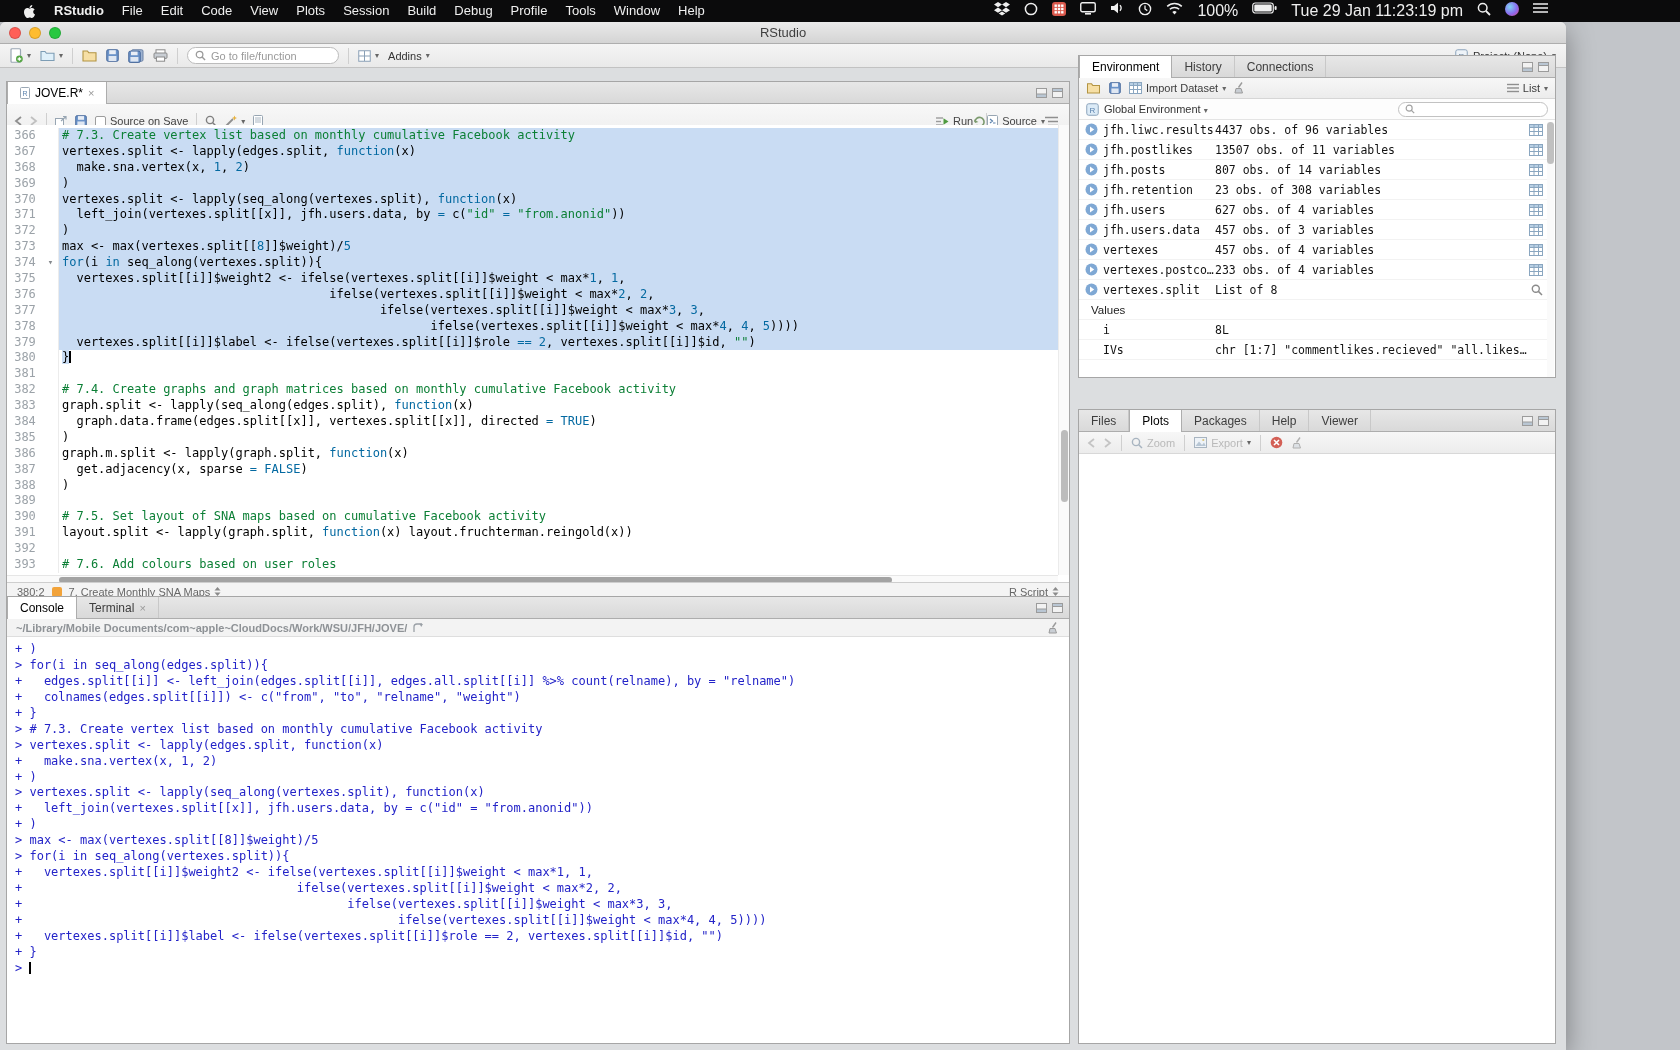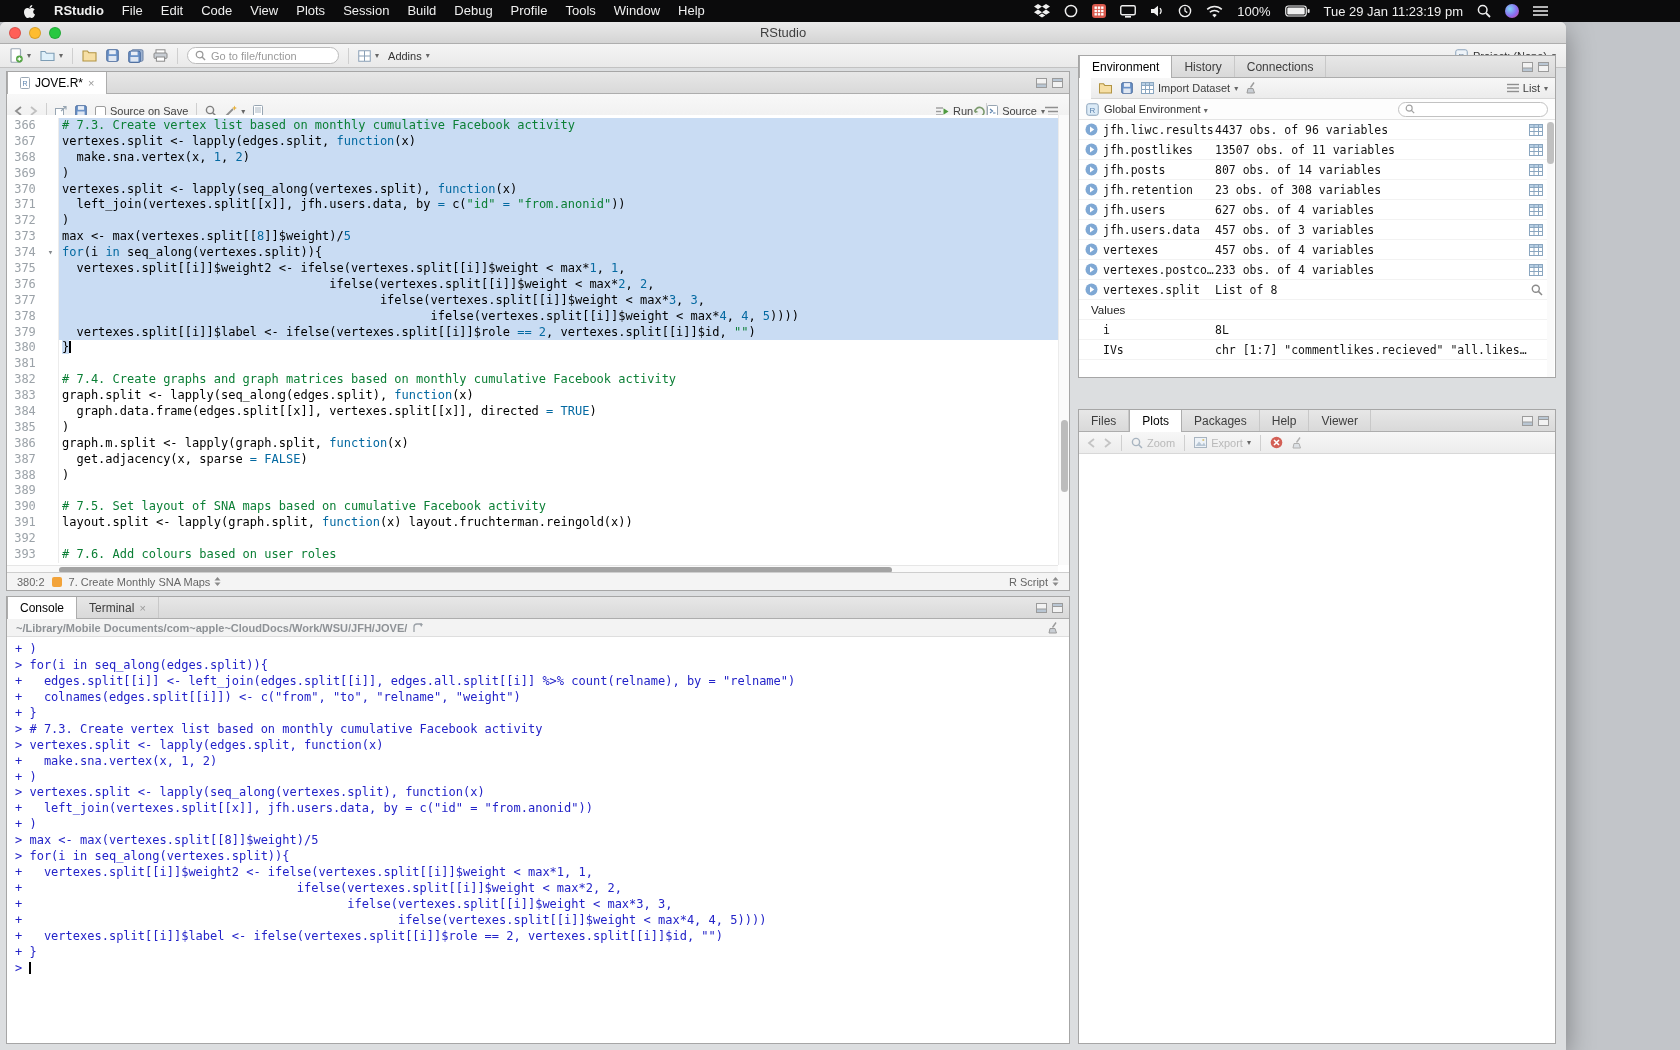--- a/index.html
+++ b/index.html
@@ -4,21 +4,21 @@
 <style>
   *{margin:0;padding:0;box-sizing:border-box;}
   html,body{width:1680px;height:1050px;overflow:hidden;}
   body{font-family:"Liberation Sans","DejaVu Sans",sans-serif;background:#c2c5c9;position:relative;}
 
   
   .menubar{position:absolute;top:0;left:0;width:1680px;height:22px;background:#0b0b0c;color:#efefef;
     display:flex;align-items:center;font-size:13px;padding-left:14px;z-index:50;}
   .mb-item{padding:0 9px;line-height:22px;}
   .mb-app{font-weight:bold;}
-  .mb-right{margin-left:auto;display:flex;align-items:center;gap:14px;margin-right:132px;font-size:13px;}
+  .mb-right{margin-left:auto;display:flex;align-items:flex-start;gap:14px;margin-right:132px;font-size:16px;}
   .mb-ic{display:flex;align-items:center;}
   .siri{width:14px;height:14px;border-radius:50%;background:radial-gradient(circle at 35% 35%,#7fd4f2,#8a6cf0 55%,#e0457b);}
 
   
   .window{position:absolute;top:22px;left:0;width:1566px;height:1028px;background:#dcdee0;
     border-radius:6px 6px 0 0;box-shadow:0 8px 28px rgba(0,0,0,.38);}
   .titlebar{height:22px;background:linear-gradient(#eaeaea,#d4d4d4);border-bottom:1px solid #aeaeae;
     border-radius:6px 6px 0 0;position:relative;}
   .lights{position:absolute;left:9px;top:5px;display:flex;gap:8px;}
   .light{width:12px;height:12px;border-radius:50%;border:1px solid rgba(0,0,0,.15);}
@@ -36,21 +36,21 @@
   
   .pane{position:absolute;background:#fff;border:1px solid #a6a6a6;}
   .tabbar{height:22px;background:linear-gradient(#e7e7e7,#d9d9d9);border-bottom:1px solid #adadad;
     display:flex;align-items:stretch;font-size:12px;color:#3e3e3e;}
   .tab{display:flex;align-items:center;gap:5px;padding:0 12px;border-right:1px solid #c8c8c8;}
   .tab.active{background:#fff;border-left:1px solid #adadad;border-right:1px solid #adadad;margin-bottom:-1px;color:#000;}
   .tclose{color:#999;font-size:11px;}
   .mmwrap{margin-left:auto;display:flex;align-items:center;gap:5px;padding-right:6px;}
 
   
-  .pane.editor{left:6px;top:49px;width:1064px;height:520px;}
+  .pane.editor{left:6px;top:59px;width:1064px;height:520px;}
   .ed-toolbar{height:35px;background:linear-gradient(#f8f8f8,#ededed);border-bottom:1px solid #d2d2d2;
     display:flex;align-items:center;gap:8px;padding:10px 7px;font-size:11px;color:#444;}
   .cb{width:11px;height:11px;border:1px solid #9d9d9d;background:#fff;border-radius:2px;}
   .ed-right{margin-left:auto;display:flex;align-items:center;padding-right:4px;}
   .tbbtn{display:flex;align-items:center;gap:4px;}
   .code-area{position:absolute;top:43px;left:0;right:11px;height:450px;overflow:hidden;
     font-family:"DejaVu Sans Mono",monospace;font-size:12px;padding-top:3px;background:#fff;}
   .crow{display:flex;height:15.9px;line-height:15.9px;white-space:pre;}
   .gut{width:36px;flex:none;text-align:center;color:#9ba2a8;background:#fff;}
   .foldc{width:16px;flex:none;text-align:center;color:#85898d;font-size:9px;background:#fff;border-right:1px solid #ececec;}
@@ -73,21 +73,21 @@
   .pane.console{left:6px;top:574px;width:1064px;height:448px;}
   .con-path{height:18px;background:#f3f3f3;border-bottom:1px solid #dedede;display:flex;align-items:center;
     gap:6px;padding:0 9px;font-size:11px;color:#8e9296;font-weight:bold;}
   .con-body{position:absolute;top:40px;left:0;right:0;bottom:0;overflow:hidden;padding:5px 0 0 8px;
     font-family:"DejaVu Sans Mono",monospace;font-size:12px;color:#2323c8;}
   .conline{height:15.95px;line-height:15.95px;white-space:pre;}
 
   
   .pane.env{left:1078px;top:33px;width:478px;height:323px;}
   .env-toolbar{height:21px;background:linear-gradient(#f7f7f7,#ececec);border-bottom:1px solid #d6d6d6;
-    display:flex;align-items:center;gap:8px;padding:0 7px;font-size:11px;color:#3c3c3c;margin-left:12px;}
+    display:flex;align-items:center;gap:8px;padding:0 7px;font-size:11px;color:#3c3c3c;}
   .env-scope{height:21px;display:flex;align-items:center;gap:5px;padding:0 7px;border-bottom:1px solid #e4e4e4;
     font-size:11px;color:#333;background:#fdfdfd;}
   .env-search{margin-left:auto;width:150px;height:15px;border:1px solid #c2c2c2;border-radius:8px;background:#fff;
     display:flex;align-items:center;gap:4px;padding:0 6px;}
   .env-list{position:absolute;top:64px;left:0;right:8px;bottom:0;overflow:hidden;}
   .envrow{display:flex;align-items:center;height:20px;padding:0 4px 0 6px;border-bottom:1px solid #f2f2f2;
     font-family:"DejaVu Sans Mono",monospace;font-size:11.5px;color:#131313;}
   .envexp{width:18px;flex:none;display:flex;align-items:center;}
   .envname{width:112px;flex:none;overflow:hidden;white-space:nowrap;}
   .envdesc{flex:1;overflow:hidden;white-space:nowrap;}

